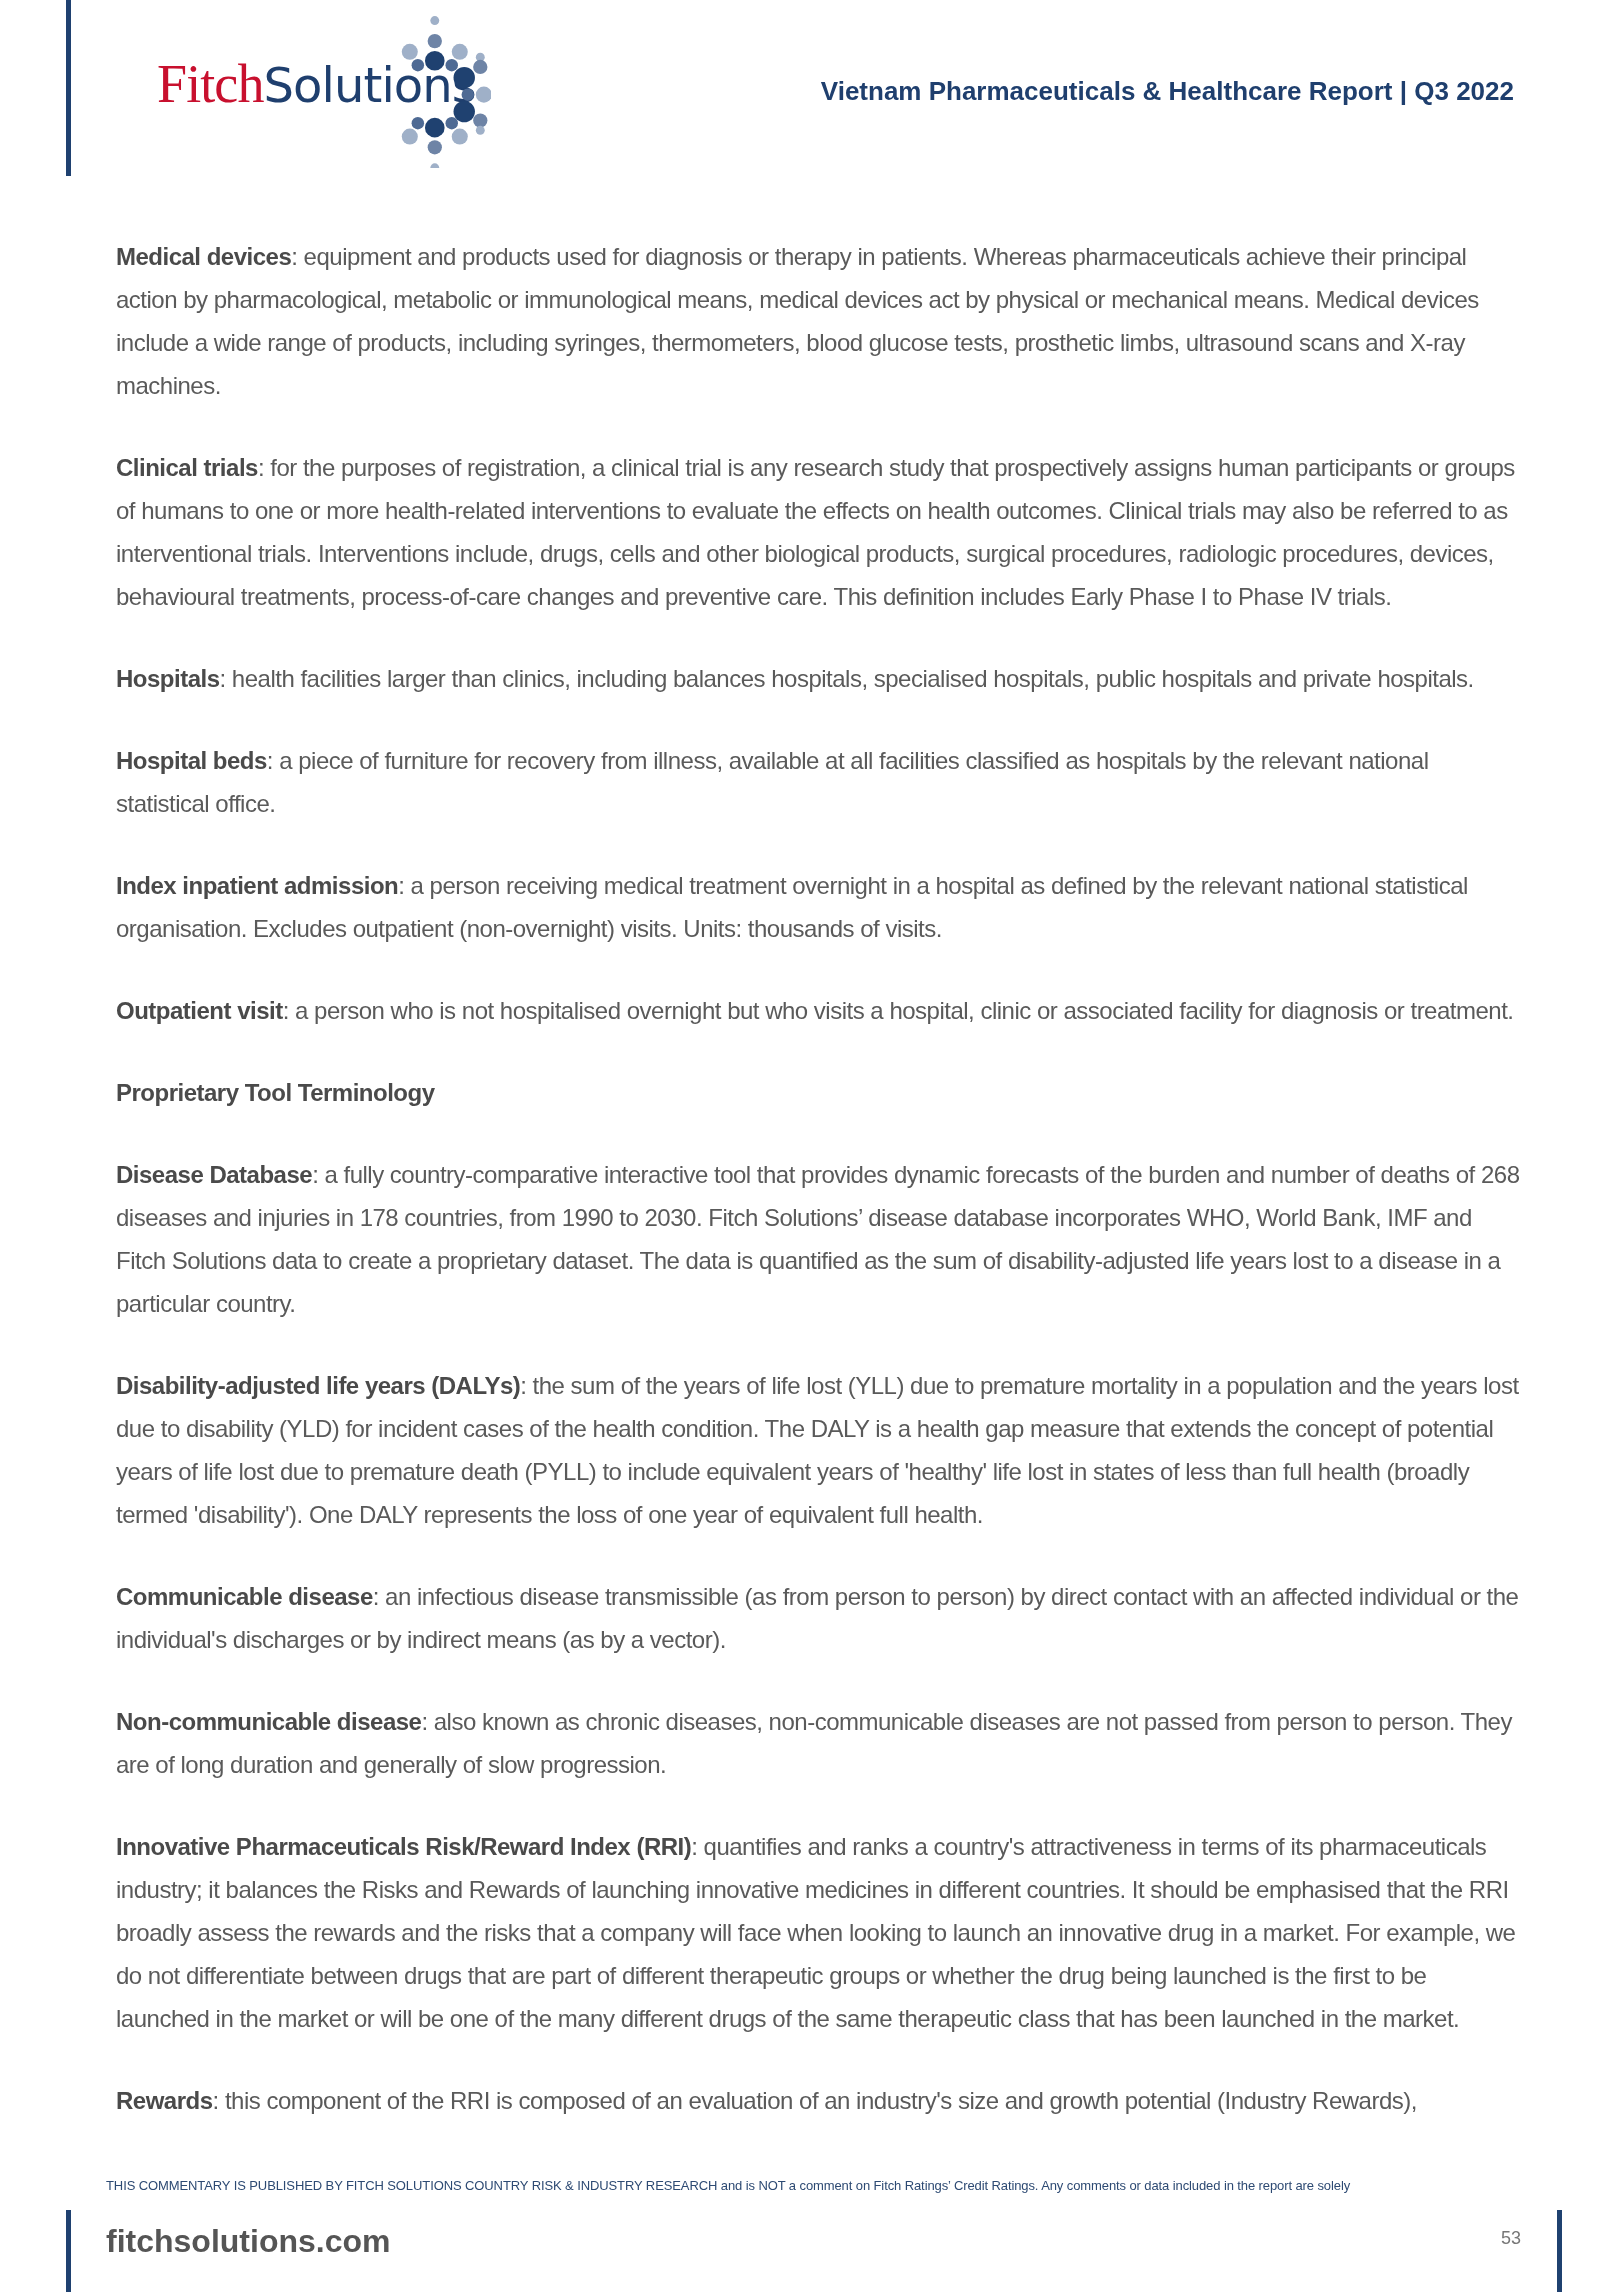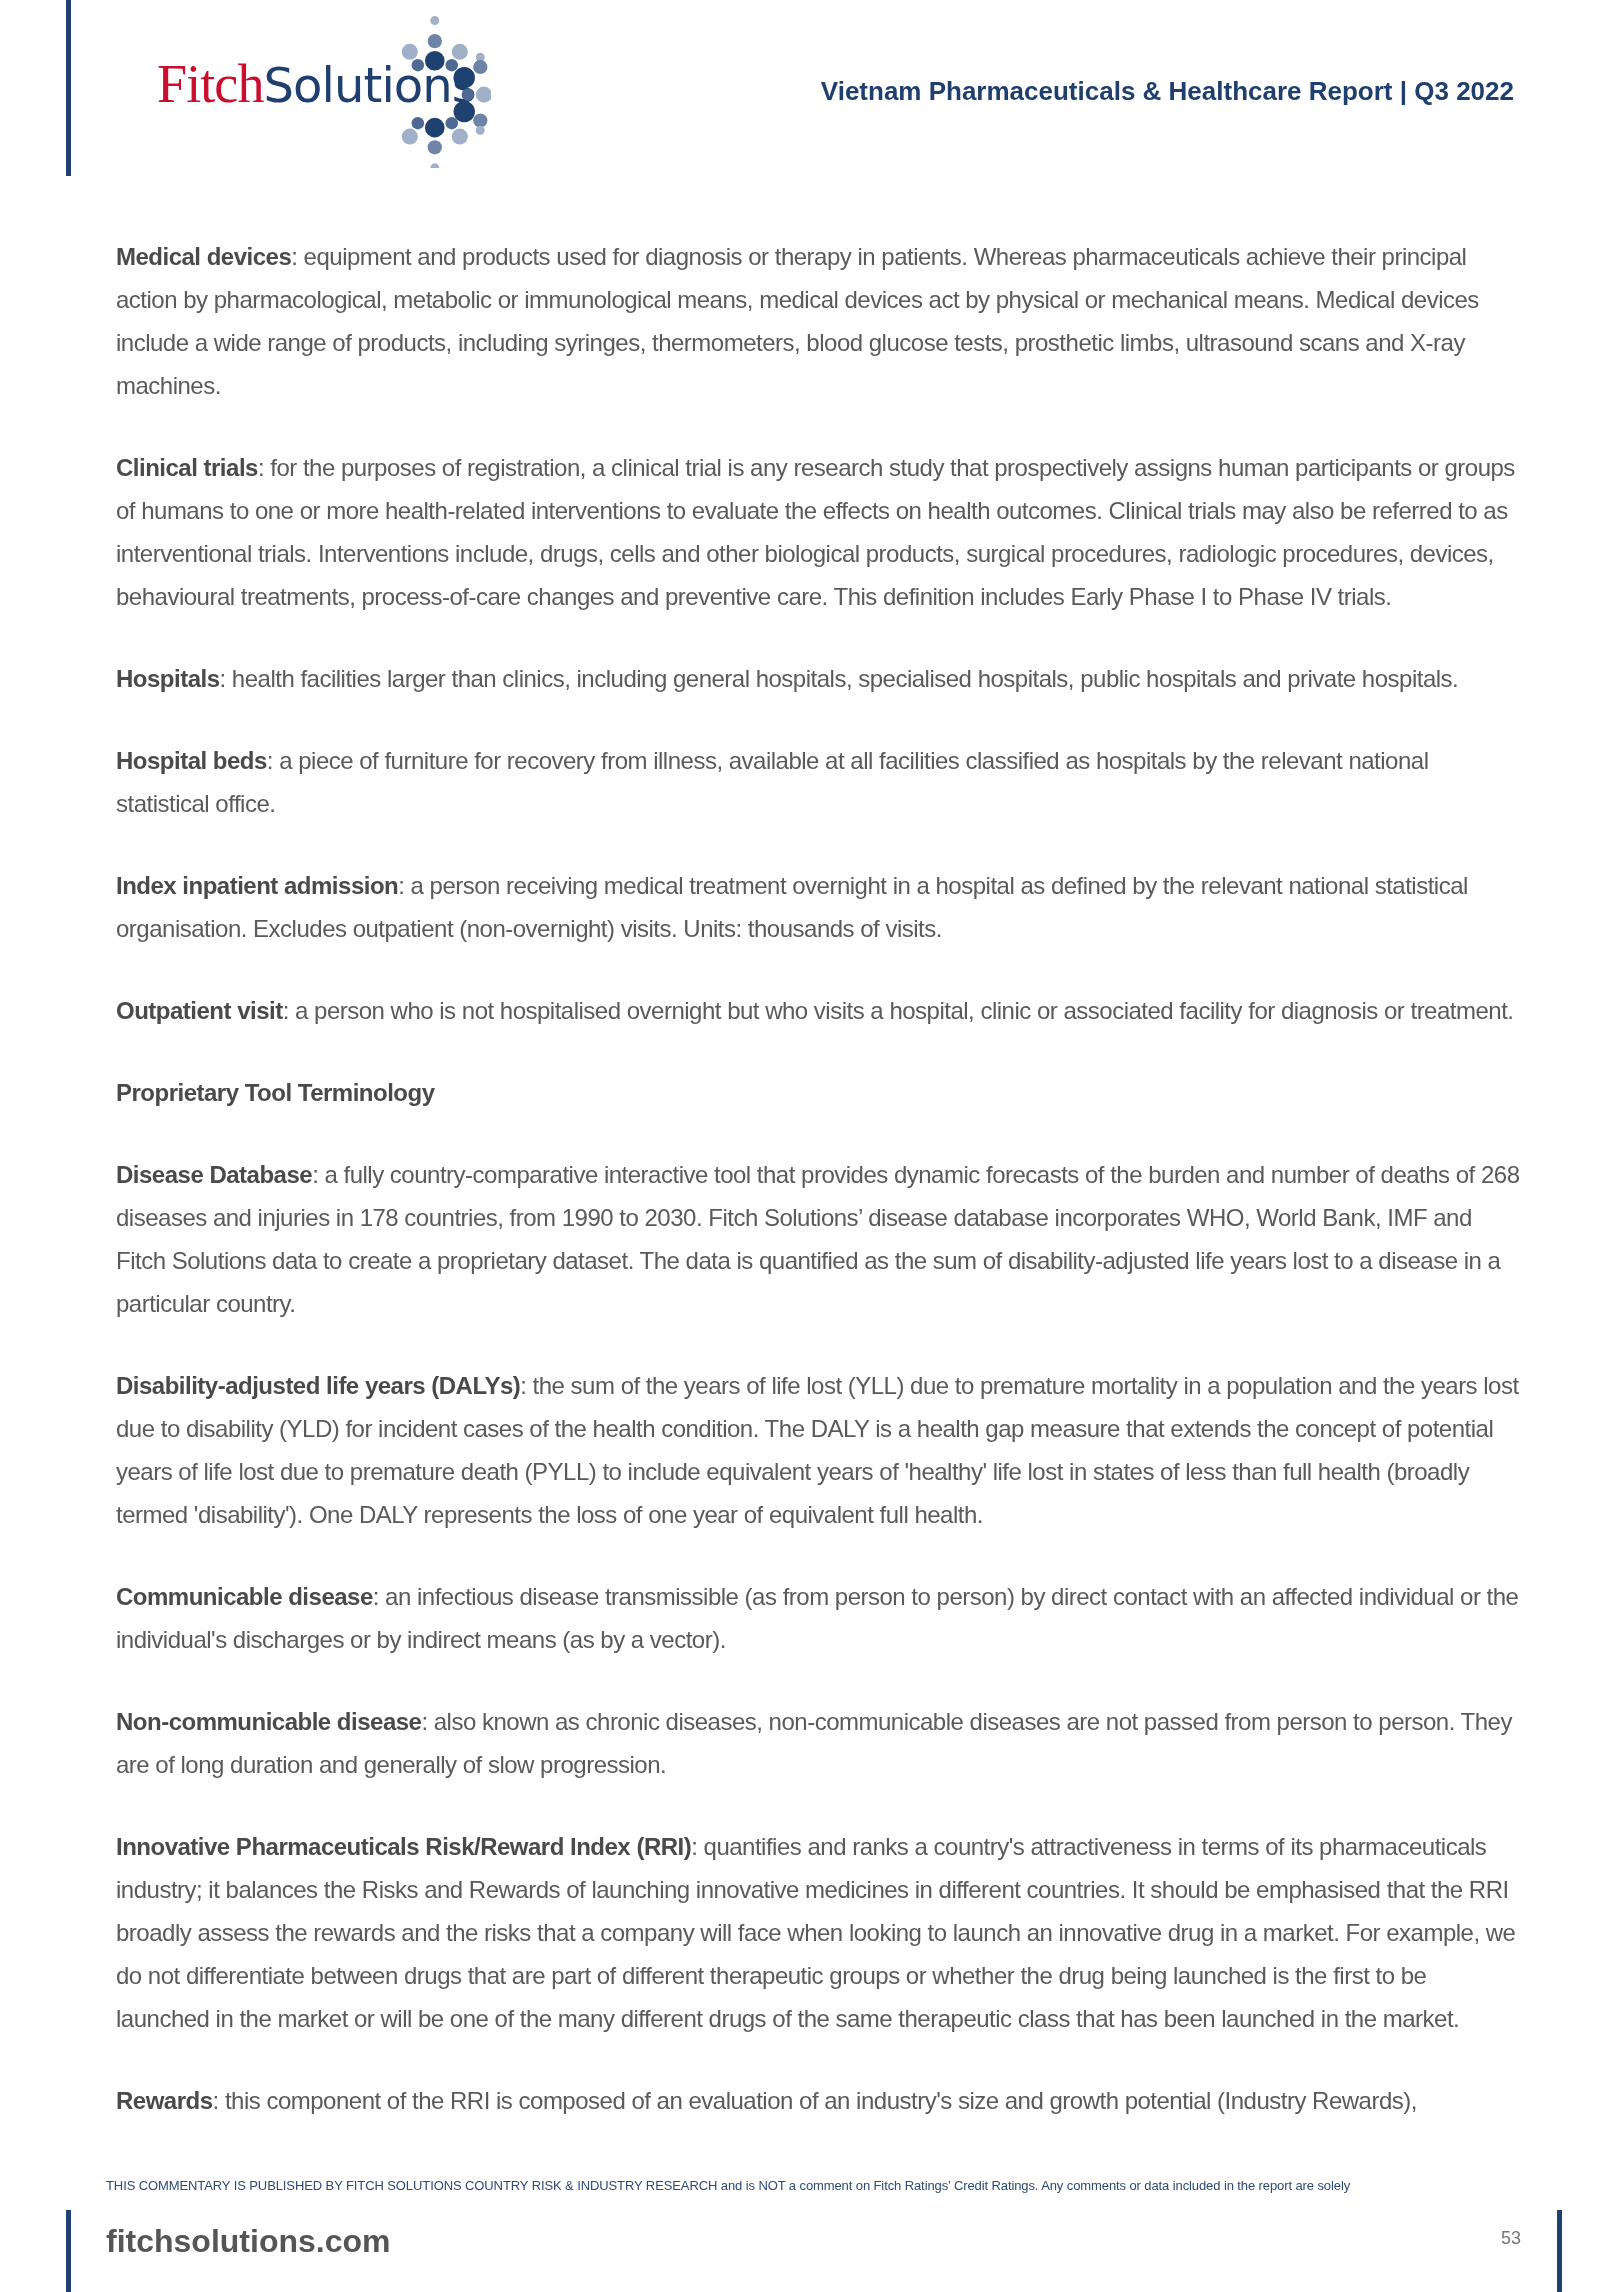--- a/index.html
+++ b/index.html
@@ -63,21 +63,21 @@
     <circle cx="67" cy="157" r="8" fill="#6e84a6"></circle>
     <circle cx="67" cy="180" r="5" fill="#9fb0c8"></circle>
   </svg>
 </div>
 
 <div class="header-title">Vietnam Pharmaceuticals &amp; Healthcare Report | Q3 2022</div>
 
 <div class="content">
   <p class="para"><span class="term">Medical devices</span><span>: equipment and products used for diagnosis or therapy in patients. Whereas pharmaceuticals achieve their principal action by pharmacological, metabolic or immunological means, medical devices act by physical or mechanical means. Medical devices include a wide range of products, including syringes, thermometers, blood glucose tests, prosthetic limbs, ultrasound scans and X-ray machines.</span></p>
   <p class="para"><span class="term">Clinical trials</span><span>: for the purposes of registration, a clinical trial is any research study that prospectively assigns human participants or groups of humans to one or more health-related interventions to evaluate the effects on health outcomes. Clinical trials may also be referred to as interventional trials. Interventions include, drugs, cells and other biological products, surgical procedures, radiologic procedures, devices, behavioural treatments, process-of-care changes and preventive care. This definition includes Early Phase I to Phase IV trials.</span></p>
-  <p class="para"><span class="term">Hospitals</span><span>: health facilities larger than clinics, including general hospitals, specialised hospitals, public hospitals and private hospitals.</span></p>
+  <p class="para"><span class="term">Hospitals</span><span>: health facilities larger than clinics, including balances hospitals, specialised hospitals, public hospitals and private hospitals.</span></p>
   <p class="para"><span class="term">Hospital beds</span><span>: a piece of furniture for recovery from illness, available at all facilities classified as hospitals by the relevant national statistical office.</span></p>
   <p class="para"><span class="term">Index inpatient admission</span><span>: a person receiving medical treatment overnight in a hospital as defined by the relevant national statistical organisation. Excludes outpatient (non-overnight) visits. Units: thousands of visits.</span></p>
   <p class="para"><span class="term">Outpatient visit</span><span>: a person who is not hospitalised overnight but who visits a hospital, clinic or associated facility for diagnosis or treatment.</span></p>
 
   <p class="subhead">Proprietary Tool Terminology</p>
 
   <p class="para"><span class="term">Disease Database</span><span>: a fully country-comparative interactive tool that provides dynamic forecasts of the burden and number of deaths of 268 diseases and injuries in 178 countries, from 1990 to 2030. Fitch Solutions’ disease database incorporates WHO, World Bank, IMF and Fitch Solutions data to create a proprietary dataset. The data is quantified as the sum of disability-adjusted life years lost to a disease in a particular country.</span></p>
   <p class="para"><span class="term">Disability-adjusted life years (DALYs)</span><span>: the sum of the years of life lost (YLL) due to premature mortality in a population and the years lost due to disability (YLD) for incident cases of the health condition. The DALY is a health gap measure that extends the concept of potential years of life lost due to premature death (PYLL) to include equivalent years of 'healthy' life lost in states of less than full health (broadly termed 'disability'). One DALY represents the loss of one year of equivalent full health.</span></p>
   <p class="para"><span class="term">Communicable disease</span><span>: an infectious disease transmissible (as from person to person) by direct contact with an affected individual or the individual's discharges or by indirect means (as by a vector).</span></p>
   <p class="para"><span class="term">Non-communicable disease</span><span>: also known as chronic diseases, non-communicable diseases are not passed from person to person. They are of long duration and generally of slow progression.</span></p>

